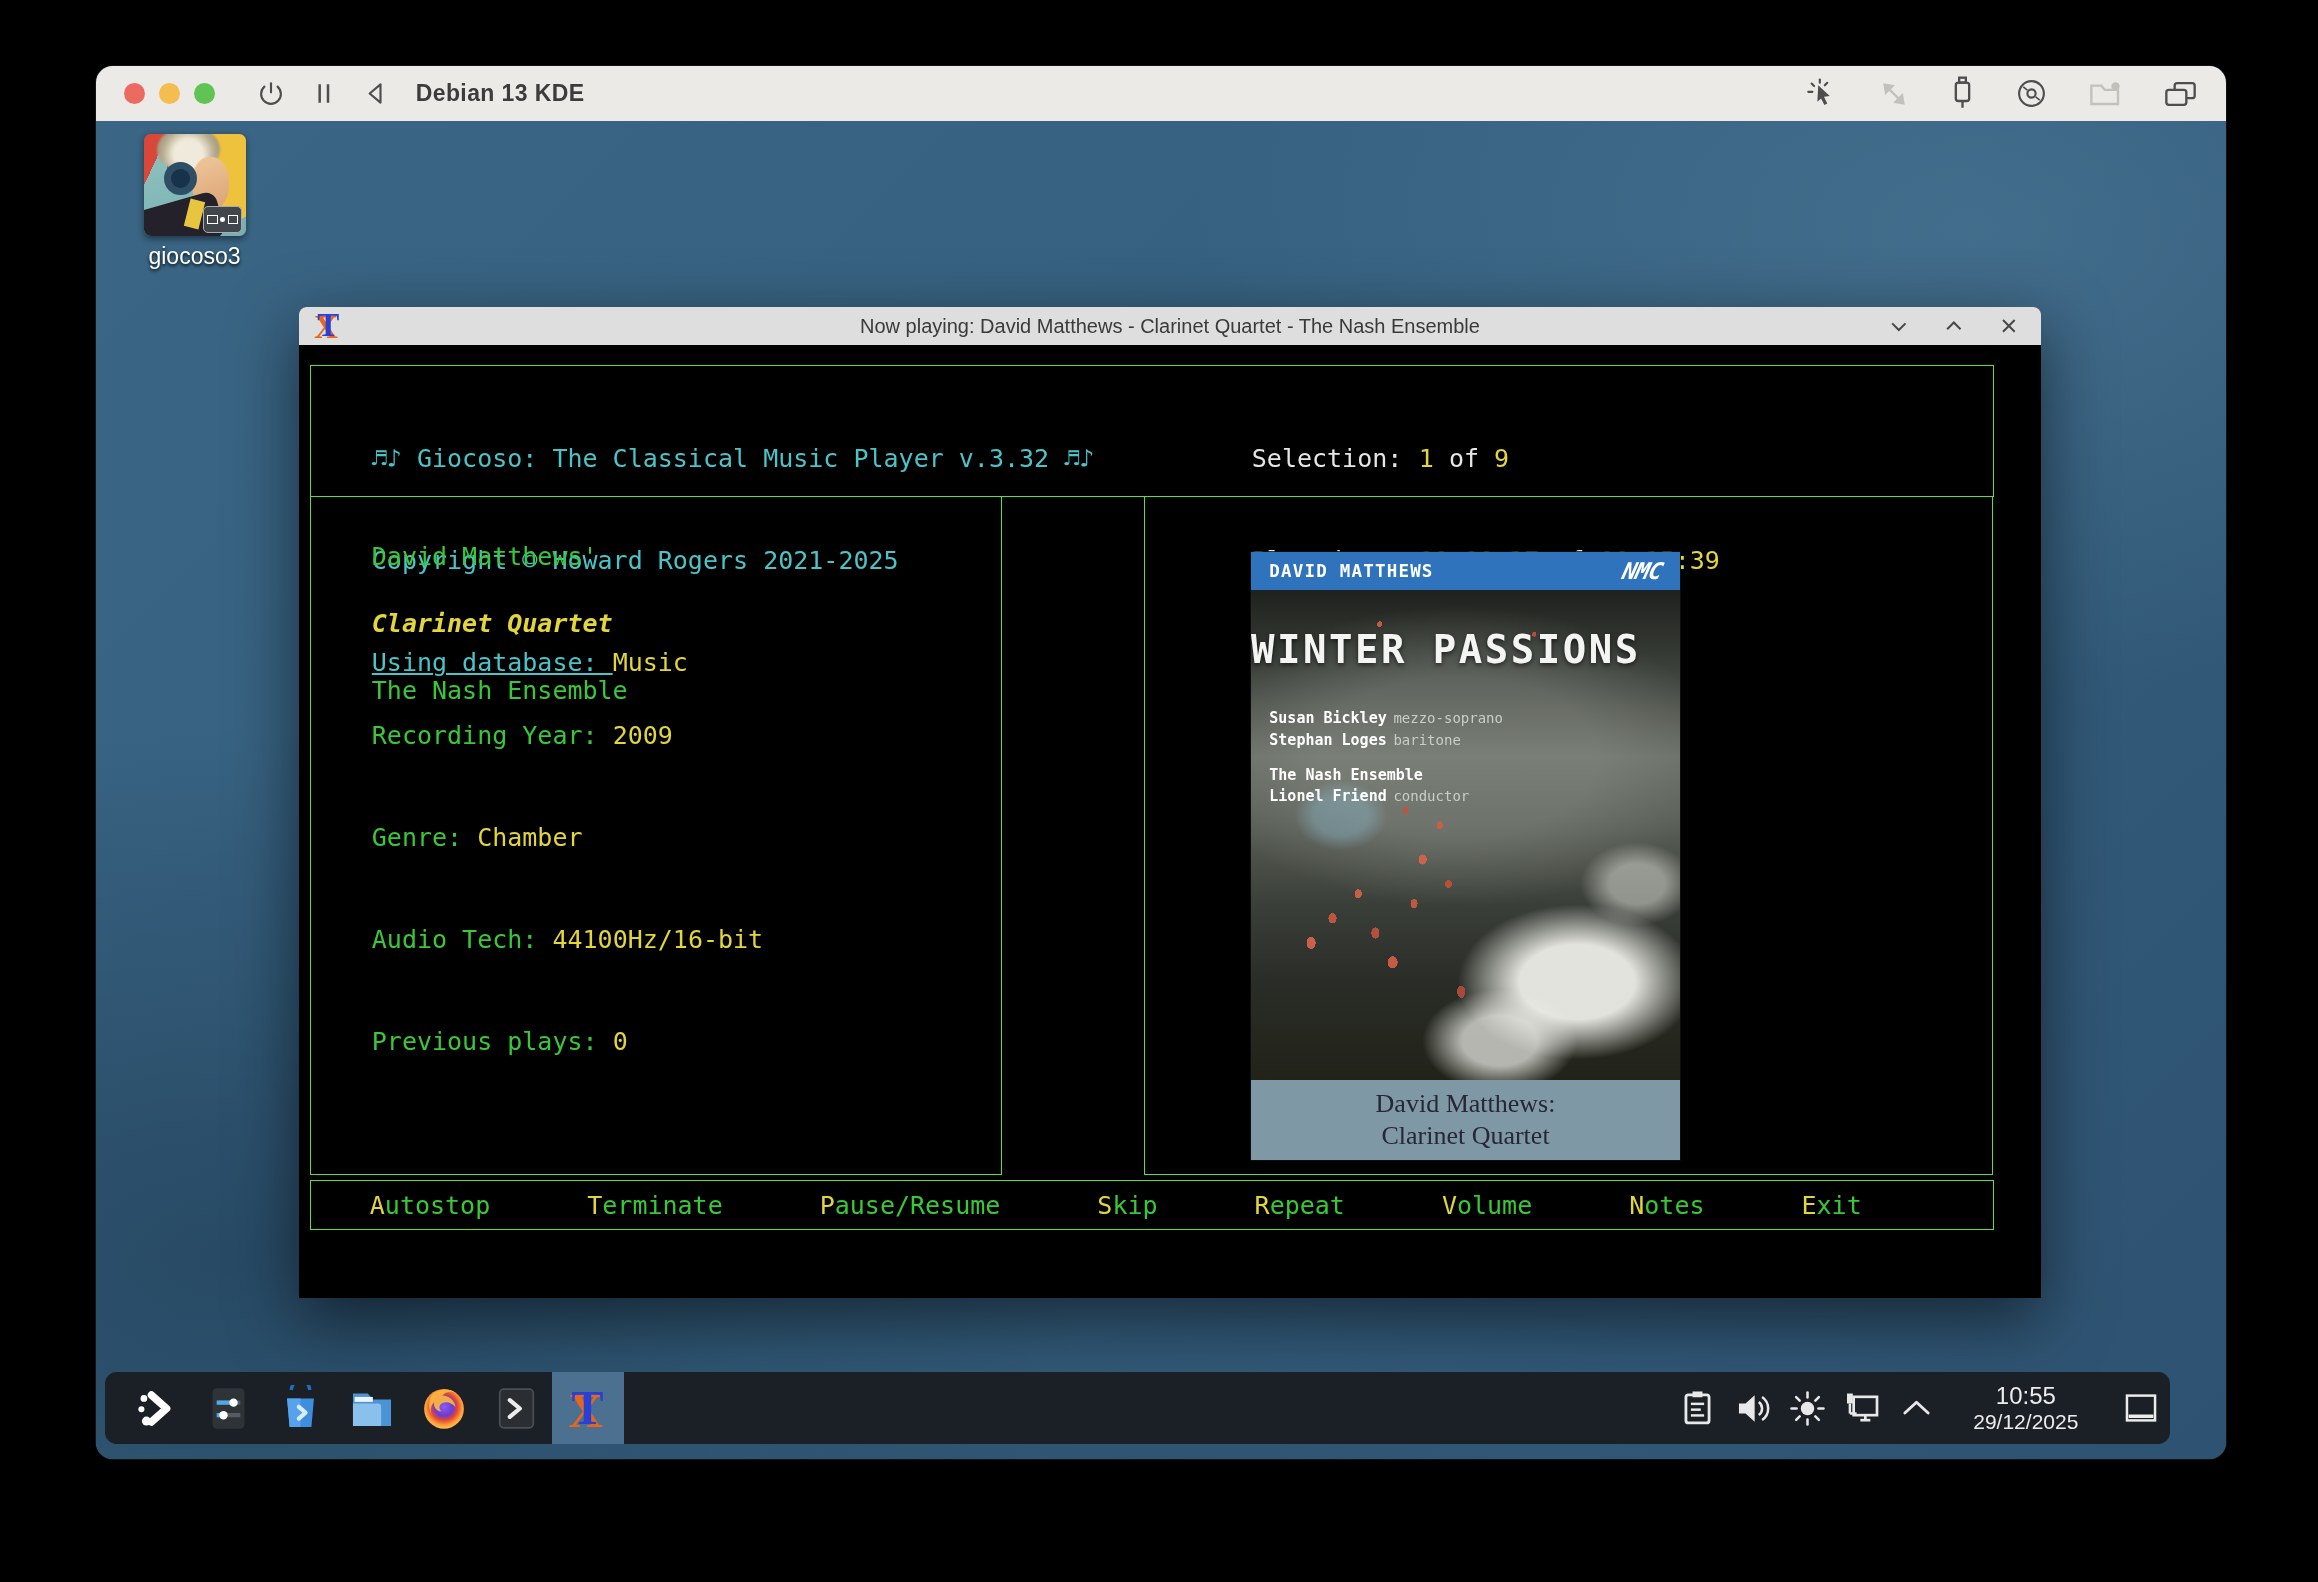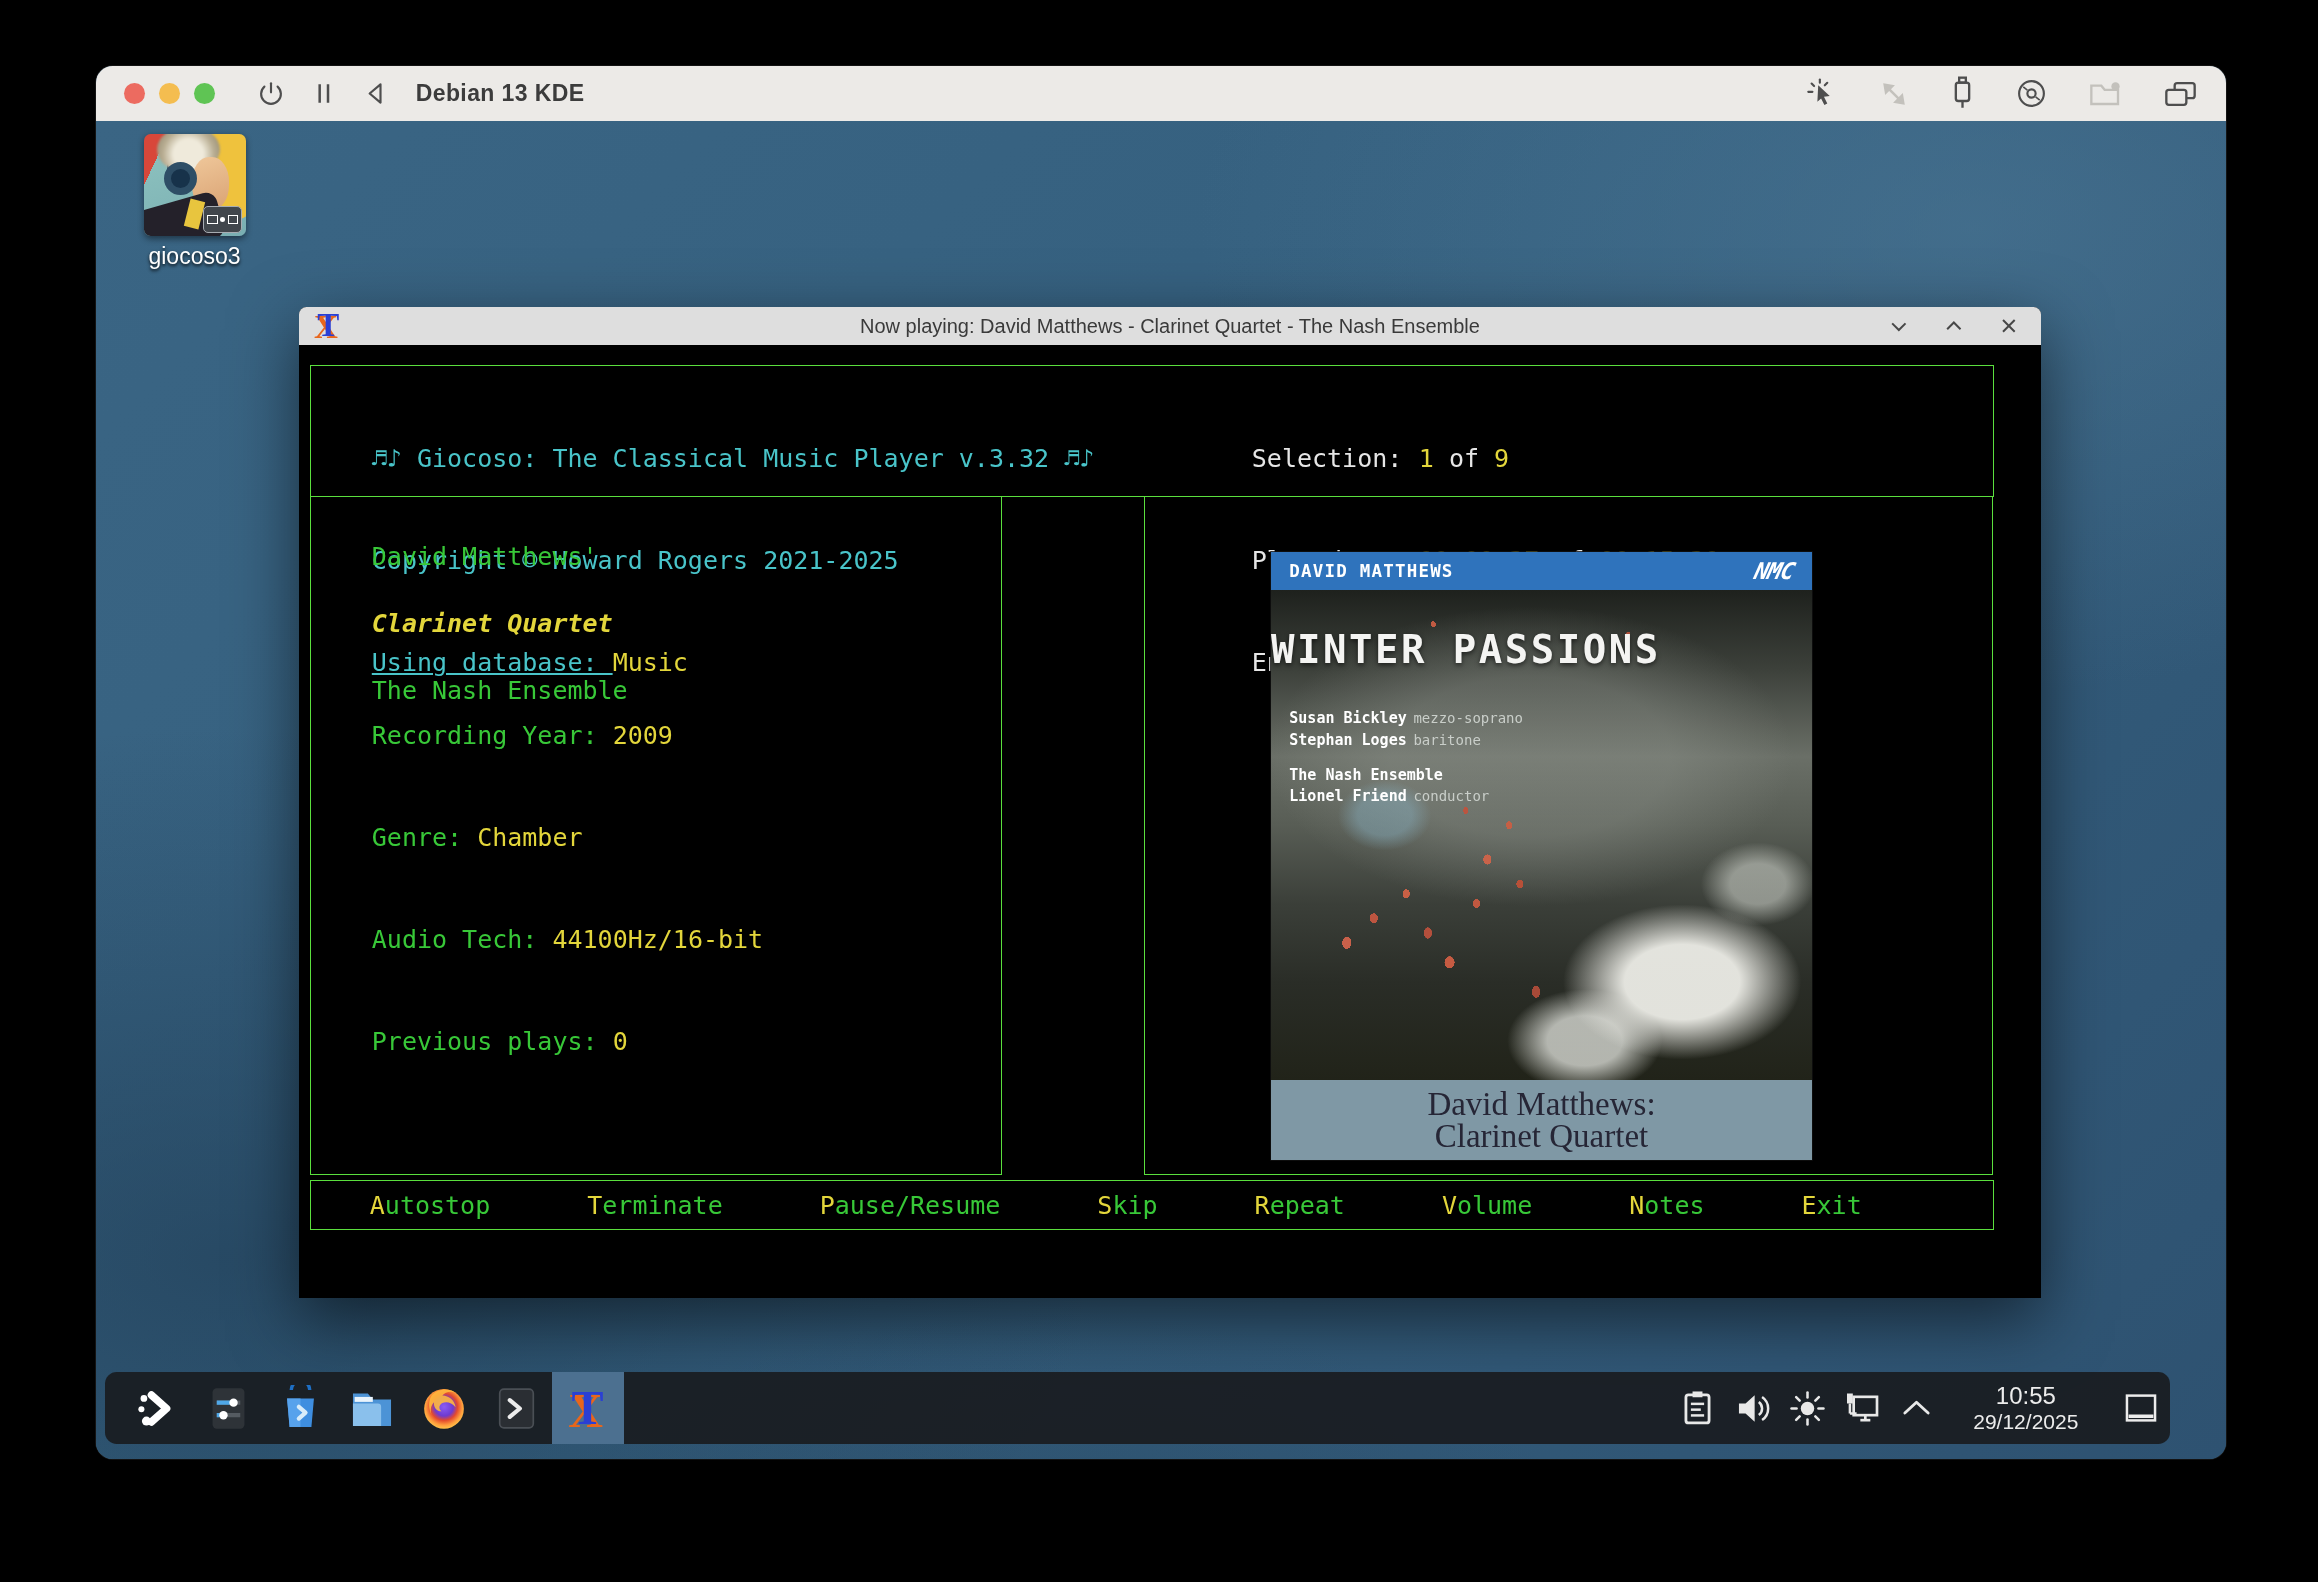--- a/index.html
+++ b/index.html
@@ -65,21 +65,21 @@
   .hdr-right{position:absolute;left:941px;top:8.3px;line-height:34px;white-space:pre;}
   .lab{display:inline-block;min-width:167px;color:#E6E6E6;}
   .cy{color:#49C4C9;text-decoration:underline;} .yl{color:#E3D63B;} .wh{color:#E6E6E6;} .gr{color:#38C838;}
 
   #left-box{left:10.8px;top:151px;width:692px;height:679px;}
   .track-lines{position:absolute;left:61px;top:43px;line-height:34px;}
   .track-work{color:#E3D63B;font-weight:bold;font-style:italic;margin:33px 0;}
   .track-meta{position:absolute;left:61px;bottom:47px;line-height:34px;white-space:pre;}
 
   #right-box{left:845px;top:151px;width:849px;height:679px;}
-  #album{position:absolute;left:126px;top:55px;width:541px;height:608px;box-shadow:0 0 0 0.8px #111;}
+  #album{position:absolute;left:106px;top:55px;width:429px;height:608px;box-shadow:0 0 0 0.8px #111;}
   .album-top{height:38px;background:#2F73BC;display:flex;align-items:center;padding:0 18.3px;box-sizing:border-box;}
   .album-artist{font-size:17.5px;font-weight:bold;color:#fff;letter-spacing:1.2px;}
   .album-logo{margin-left:auto;font-size:23px;font-weight:bold;font-style:italic;color:#fff;transform:skewX(-14deg);letter-spacing:-0.8px;}
   .album-art{height:490px;position:relative;overflow:hidden;
     background:
       radial-gradient(192px 125px at 76% 80%, rgba(242,242,236,.92) 0 30%, rgba(242,242,236,0) 62%),
       radial-gradient(125px 83px at 58% 92%, rgba(228,230,224,.75) 0 30%, rgba(228,230,224,0) 62%),
       radial-gradient(92px 67px at 90% 60%, rgba(214,218,210,.55) 0 30%, rgba(214,218,210,0) 62%),
       radial-gradient(67px 50px at 21% 46%, rgba(140,185,205,.4) 0 40%, rgba(140,185,205,0) 70%),
       radial-gradient(350px 200px at 48% 34%, rgba(150,155,148,.35) 0 40%, rgba(150,155,148,0) 75%),
@@ -97,21 +97,21 @@
       radial-gradient(5px 6.7px at 44% 48%, #C55F45 0 60%, rgba(0,0,0,0) 61%),
       radial-gradient(4.2px 5.8px at 36% 45%, #BA5540 0 60%, rgba(0,0,0,0) 61%),
       radial-gradient(6.7px 10px at 49% 82%, #A84A38 0 60%, rgba(0,0,0,0) 61%),
       radial-gradient(4.2px 5px at 30% 7%, #C05A42 0 60%, rgba(0,0,0,0) 61%),
       radial-gradient(3.3px 4.2px at 66% 9%, #B5523C 0 60%, rgba(0,0,0,0) 61%);}
   .album-title{position:absolute;left:0;right:0;top:37px;text-align:left;font-size:39px;font-weight:bold;letter-spacing:2.5px;color:#F4F4F2;text-shadow:0 1.7px 5px rgba(0,0,0,.6);}
   .album-credits{position:absolute;left:18.3px;top:118px;font-size:15px;line-height:21.7px;color:#fff;}
   .credit-name{font-weight:bold;}
   .credit-role{font-weight:normal;color:#C9CEC9;margin-left:6.7px;font-size:14px;}
   .credit-gap{height:13.3px;}
-  .album-caption{height:80px;background:#7F98A5;display:flex;flex-direction:column;align-items:center;justify-content:center;font-family:"Liberation Serif","DejaVu Serif",serif;font-size:33px;line-height:32px;color:#262636;}
+  .album-caption{height:80px;background:#7F98A5;display:flex;flex-direction:column;align-items:center;justify-content:center;font-family:"Liberation Serif","DejaVu Serif",serif;font-size:26px;line-height:32px;color:#262636;}
 
   #menu-box{left:10.8px;top:835px;width:1684px;height:50px;display:flex;align-items:center;padding-left:59px;gap:97px;box-sizing:border-box;}
   .menu-item{color:#38C838;cursor:pointer;white-space:pre;background:none;border:none;font:inherit;padding:0;}
   .menu-item .hot{color:#E3D63B;}
 
   
   #taskbar{position:absolute;left:9.2px;bottom:15px;width:2065px;height:72px;background:rgba(26,30,35,.96);border-radius:11.7px;display:flex;align-items:center;padding:0 6.7px 0 15px;box-sizing:border-box;}
   .task-btn{width:72px;height:72px;display:flex;align-items:center;justify-content:center;flex:0 0 auto;}
   .task-active{background:#4C7090;border-radius:0;}
   .task-active .tk-logo{width:40px;height:48px;}

